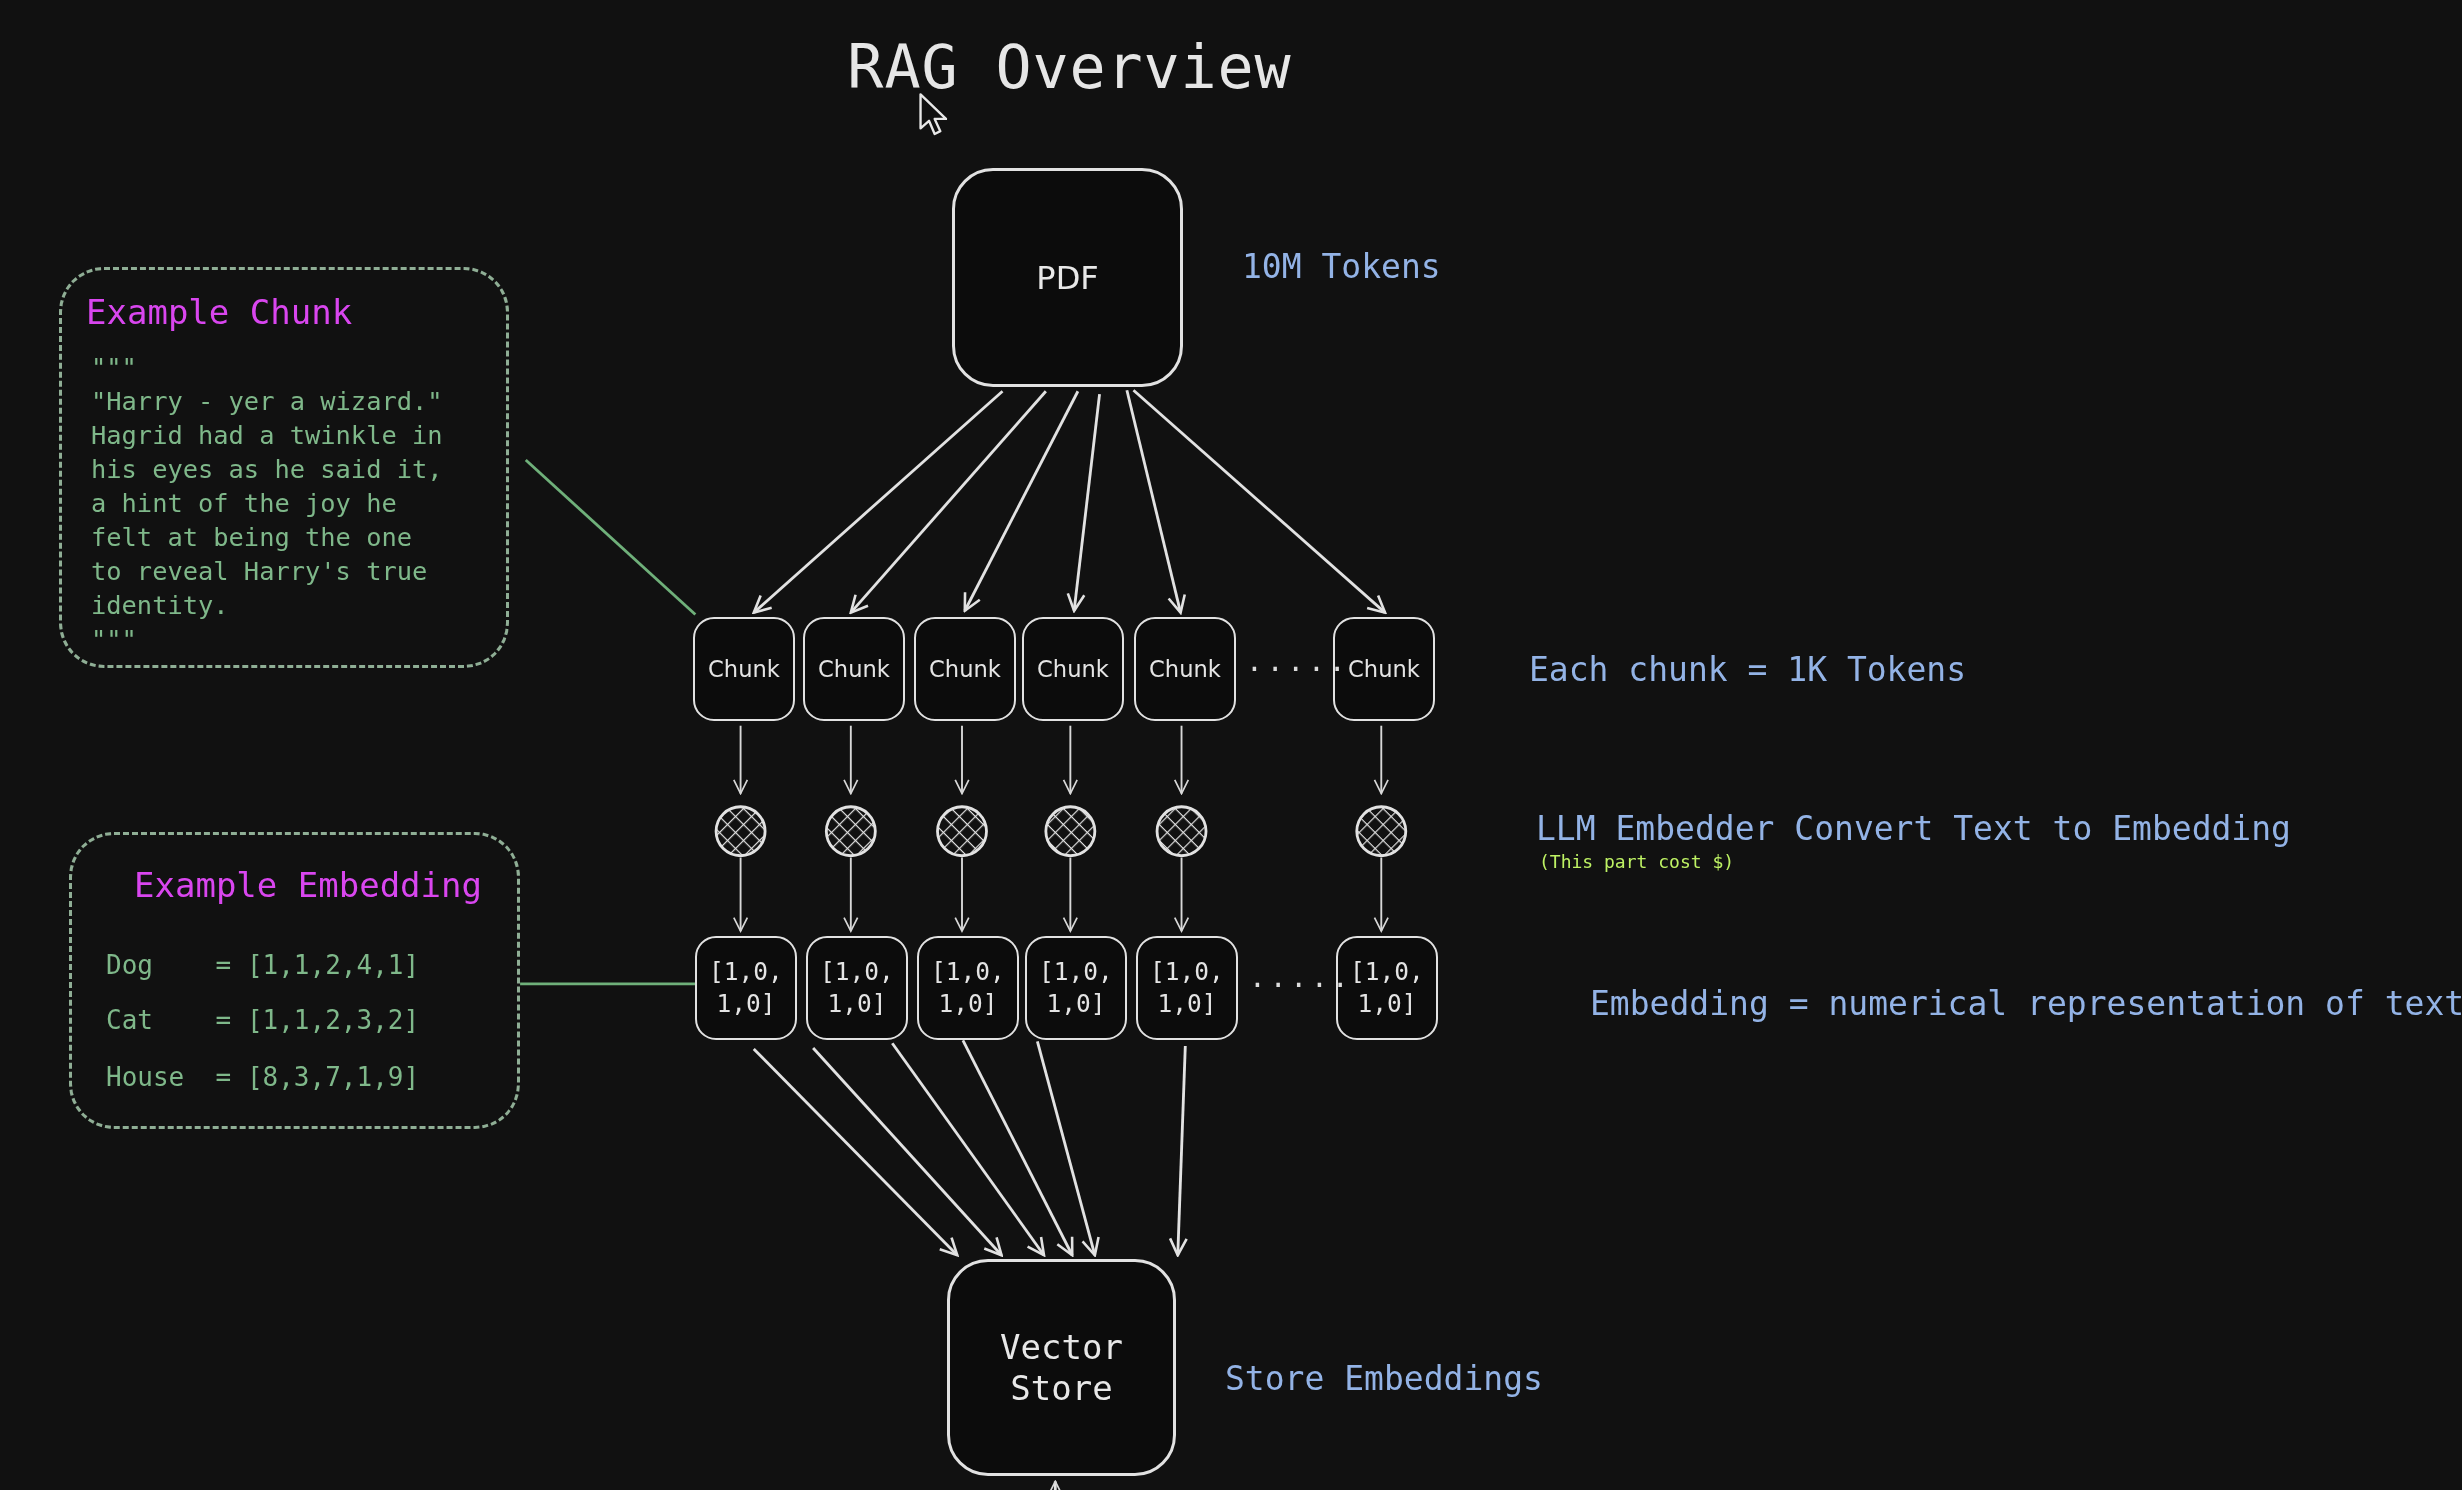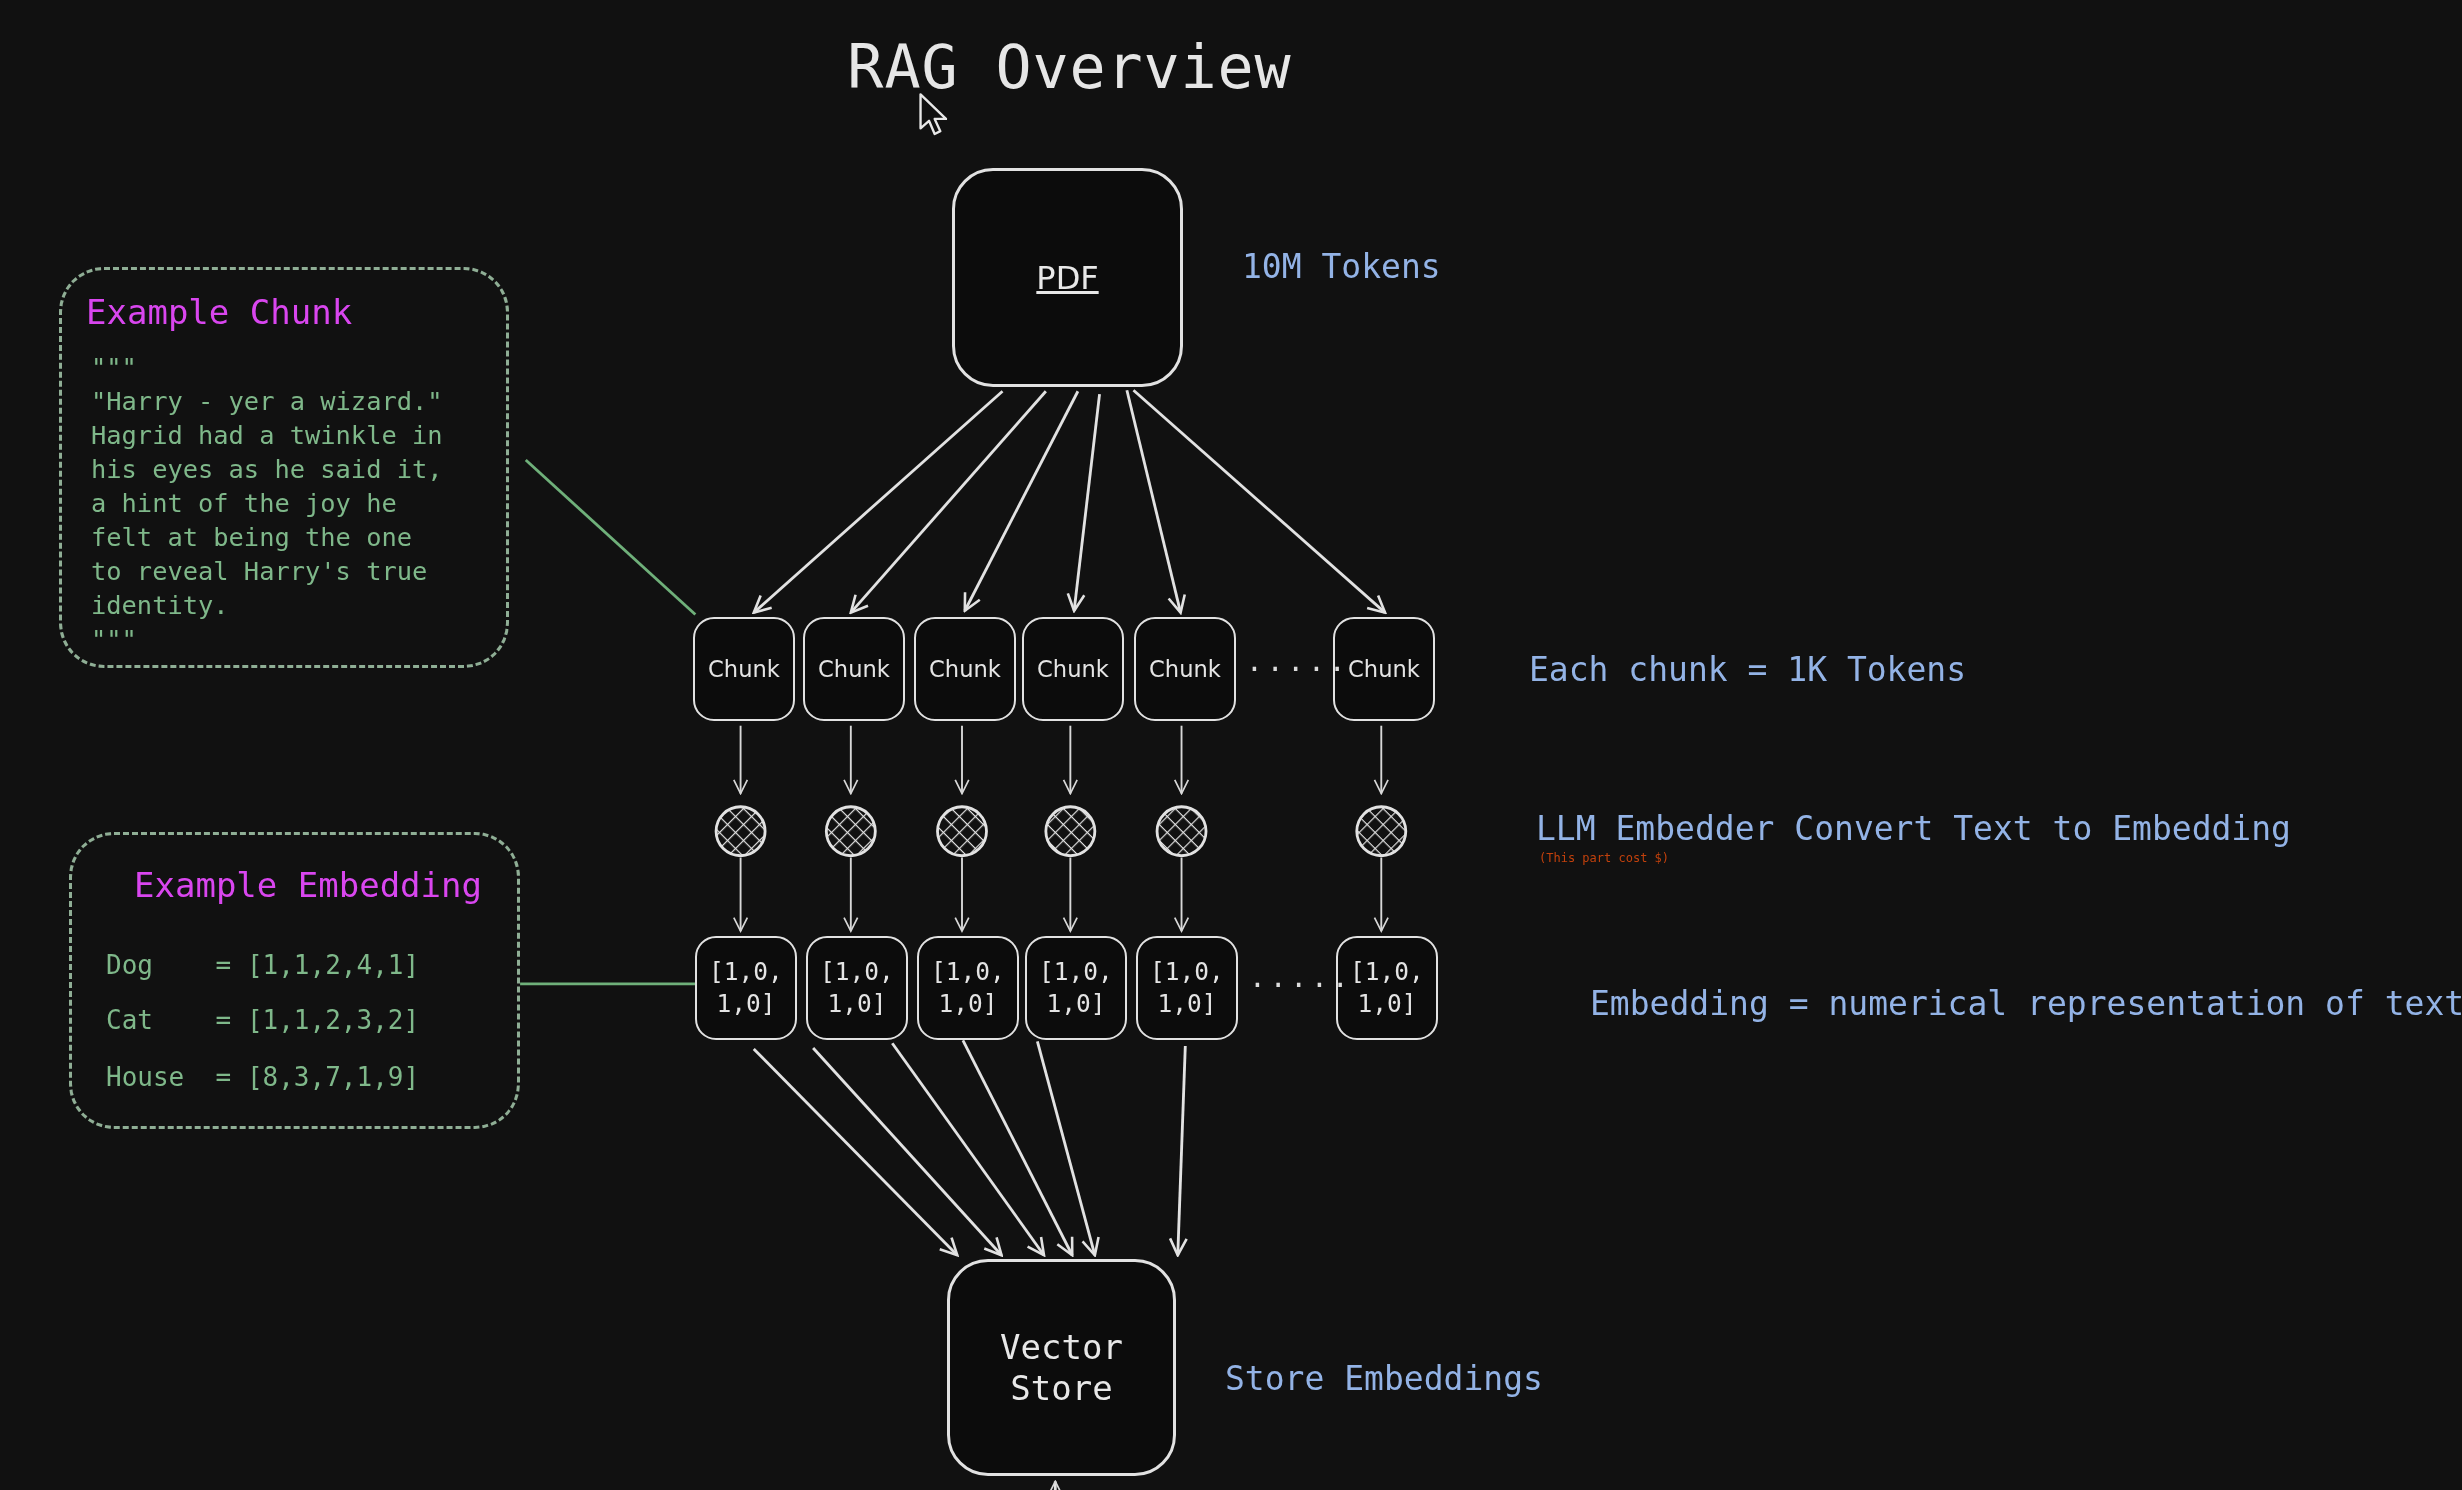--- a/index.html
+++ b/index.html
@@ -3,31 +3,31 @@
 <meta charset="utf-8">
 <style>
   html, body { margin: 0; padding: 0; background: #111111; }
   body { width: 2462px; height: 1491px; position: relative; overflow: hidden;
          font-family: "DejaVu Sans Mono", "Liberation Mono", monospace; color: #e8e8e8; }
   .abs { position: absolute; margin-top: 24px; }
   #canvas { position: absolute; left: 0; top: 0; width: 2462px; height: 1491px; }
   .title { left: 0; width: 2139px; top: 7.5px; text-align: center; font-size: 60px; color: #e6e6e6; letter-spacing: 0.9px; }
   .node { position: absolute; border: 3.8px solid #e2e2e2; border-radius: 41px; box-sizing: border-box;
           display: flex; align-items: center; justify-content: center; text-align: center; background: #0c0c0c; }
-  .node-pdf { left: 952px; top: 168px; width: 231px; height: 219px; font-family: "DejaVu Sans", sans-serif; font-size: 32px; text-decoration: underline; }
+  .node-pdf { left: 952px; top: 168px; width: 231px; height: 219px; font-family: "DejaVu Sans", sans-serif; font-size: 32px; }
   .node-vs { left: 947px; top: 1259px; width: 229px; height: 217px; font-size: 34px; line-height: 41px; white-space: pre-line; }
   .chunk { position: absolute; top: 617px; width: 102px; height: 104px; border: 2.8px solid #e2e2e2; border-radius: 21px;
            box-sizing: border-box; display: flex; align-items: center; justify-content: center;
            font-family: "DejaVu Sans", sans-serif; font-size: 22.6px; color: #e4e4e4; background: #0c0c0c; }
   .emb { position: absolute; top: 936px; width: 102px; height: 104px; border: 2.8px solid #e2e2e2; border-radius: 21px;
          box-sizing: border-box; display: flex; align-items: center; justify-content: center; text-align: center;
          font-size: 24.5px; line-height: 32px; color: #e4e4e4; white-space: pre-line; background: #0c0c0c; }
   .dots { position: absolute; font-size: 28px; color: #dcdcdc; letter-spacing: 3.8px; }
   .label-blue { position: absolute; color: #93b3e6; font-size: 33px; white-space: nowrap; }
-  .label-small { position: absolute; color: #c2410c; font-size: 12px; white-space: nowrap; }
+  .label-small { position: absolute; color: #bef264; font-size: 18px; white-space: nowrap; }
   .dash-box { position: absolute; border: 3.8px dashed #8fae95; border-radius: 45px; box-sizing: border-box; }
   .green-title { position: absolute; color: #d946ef; font-size: 34px; white-space: nowrap; }
   .green-text { position: absolute; color: #7fb88a; font-size: 25.4px; line-height: 34px; white-space: pre; }
   .emb-row { position: absolute; color: #7fb88a; font-size: 26px; white-space: pre; }
 </style>
 </head>
 <body>
 
 <svg id="canvas" width="2462" height="1491" viewBox="0 0 2613 1582">
   <defs>

